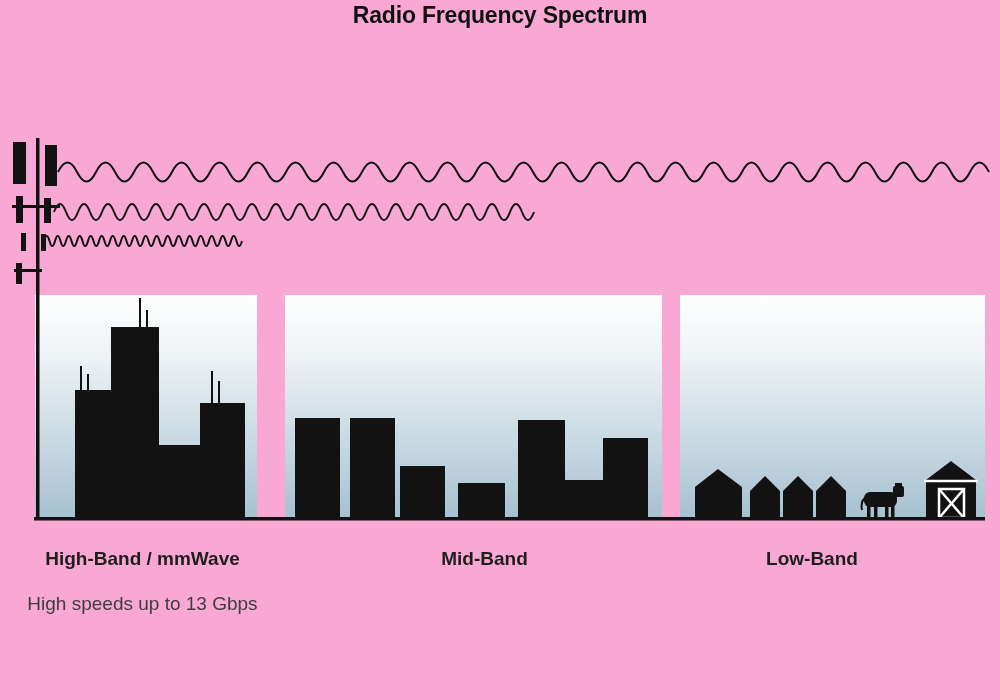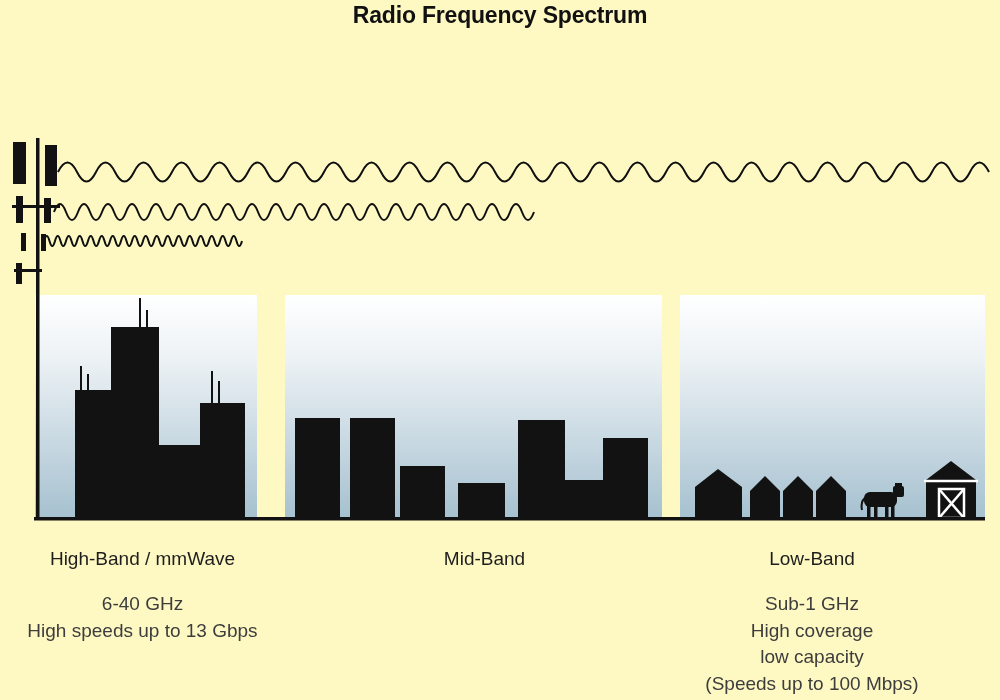--- a/index.html
+++ b/index.html
@@ -1,26 +1,26 @@
 <!DOCTYPE html>
 <html><head>
 <meta charset="utf-8">
 <style>
   html,body{margin:0;padding:0;background:#ffffff;}
   #stage{
-    position:relative;width:1000px;height:700px;background:#fef9c3;overflow:hidden;
+    position:relative;width:1000px;height:700px;background:#f9a8d4;overflow:hidden;
     font-family:"Liberation Sans","DejaVu Sans",sans-serif;color:#3a3a3a;
   }
   #title{
     position:absolute;top:2px;left:0;width:1000px;text-align:center;
     font-size:23px;font-weight:bold;color:#111111;letter-spacing:-0.2px;
   }
   #art{position:absolute;top:0;left:0;}
   .band-label{position:absolute;top:548px;text-align:center;}
-  .band-name{font-size:19px;font-weight:normal;color:#1e1e1e;text-align:center;}
+  .band-name{font-size:19px;font-weight:bold;color:#1e1e1e;text-align:center;}
   .band-lines{margin-top:21px;}
   .band-line{font-size:19px;line-height:26.5px;color:#3d3d3d;}
 </style>
 </head>
 <body>
 
 <div id="stage">
 
   <div id="title">Radio Frequency Spectrum</div>
 
@@ -104,32 +104,25 @@
         <line x1="964" y1="489" x2="939" y2="518" stroke="#ffffff" stroke-width="2.5"></line>
       </g>
     </g>
 
     <rect x="34" y="517" width="951" height="3.5" fill="#121212"></rect>
   </svg>
 
   <div class="band-label" style="left:20px;width:245px">
     <div class="band-name">High-Band / mmWave</div>
     <div class="band-lines">
-      <div class="band-line">6-40 GHz</div>
       <div class="band-line">High speeds up to 13 Gbps</div>
     </div>
   </div>
 
   <div class="band-label" style="left:352px;width:265px">
     <div class="band-name">Mid-Band</div>
   </div>
 
   <div class="band-label" style="left:671px;width:282px">
     <div class="band-name">Low-Band</div>
-    <div class="band-lines">
-      <div class="band-line">Sub-1 GHz</div>
-      <div class="band-line">High coverage</div>
-      <div class="band-line">low capacity</div>
-      <div class="band-line">(Speeds up to 100 Mbps)</div>
-    </div>
   </div>
 
 </div>
 
 </body></html>

